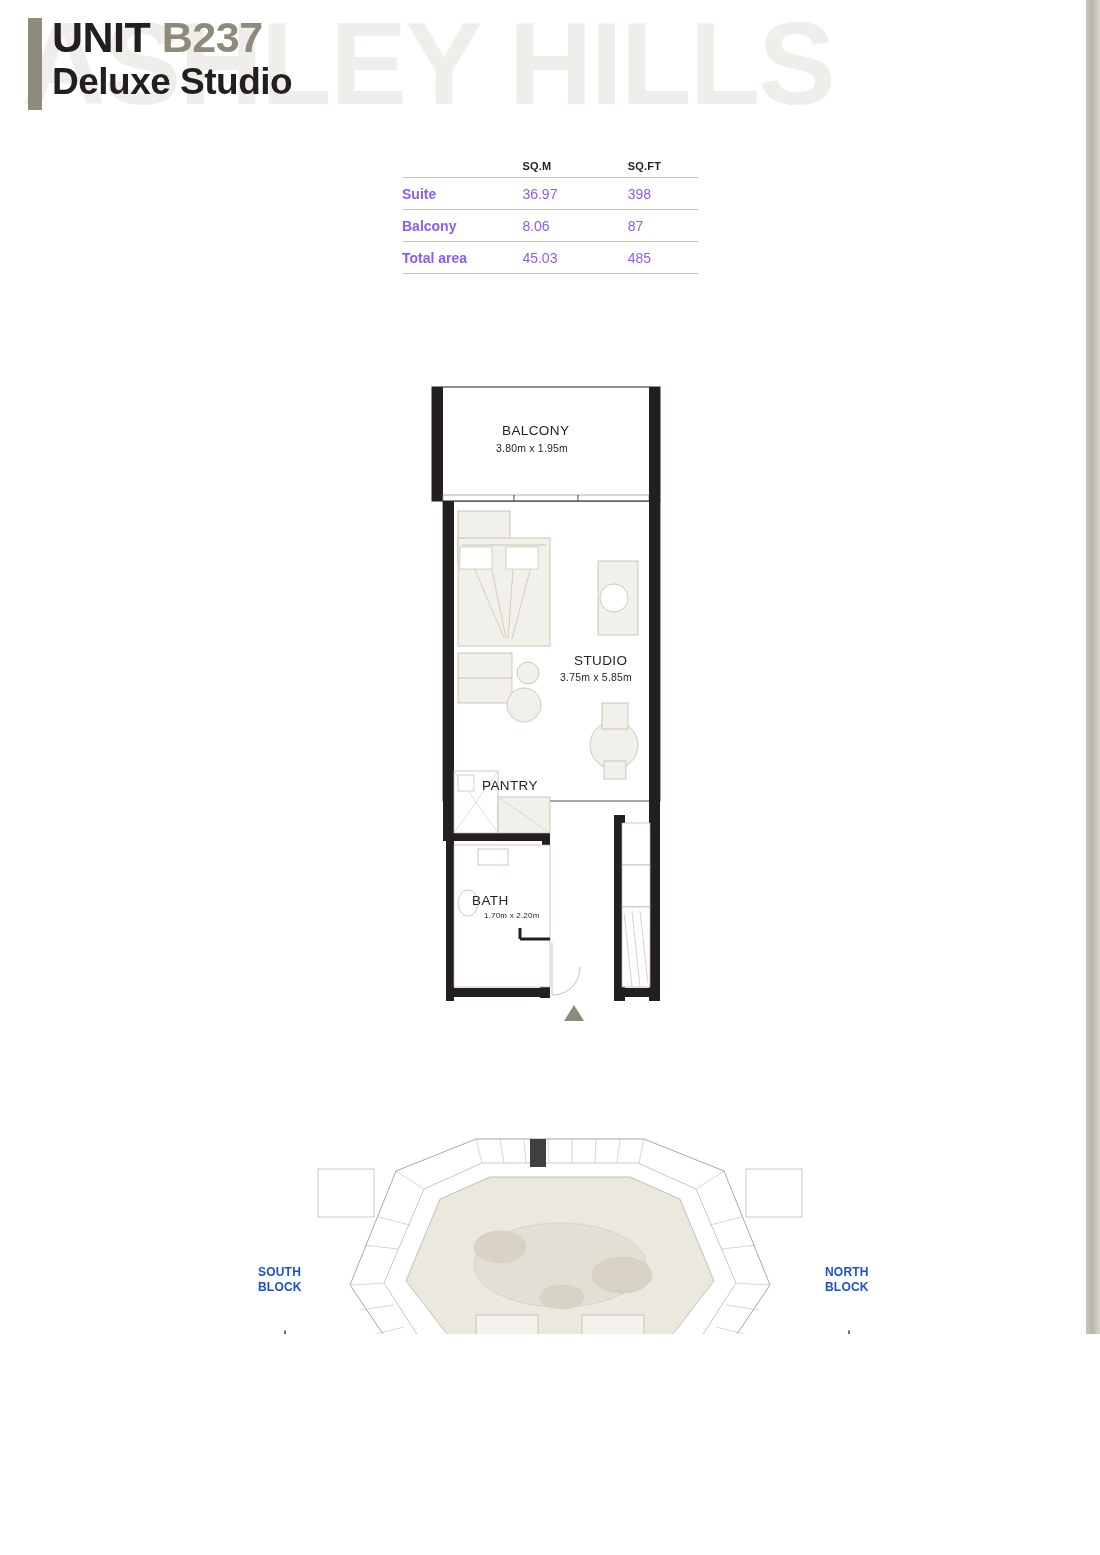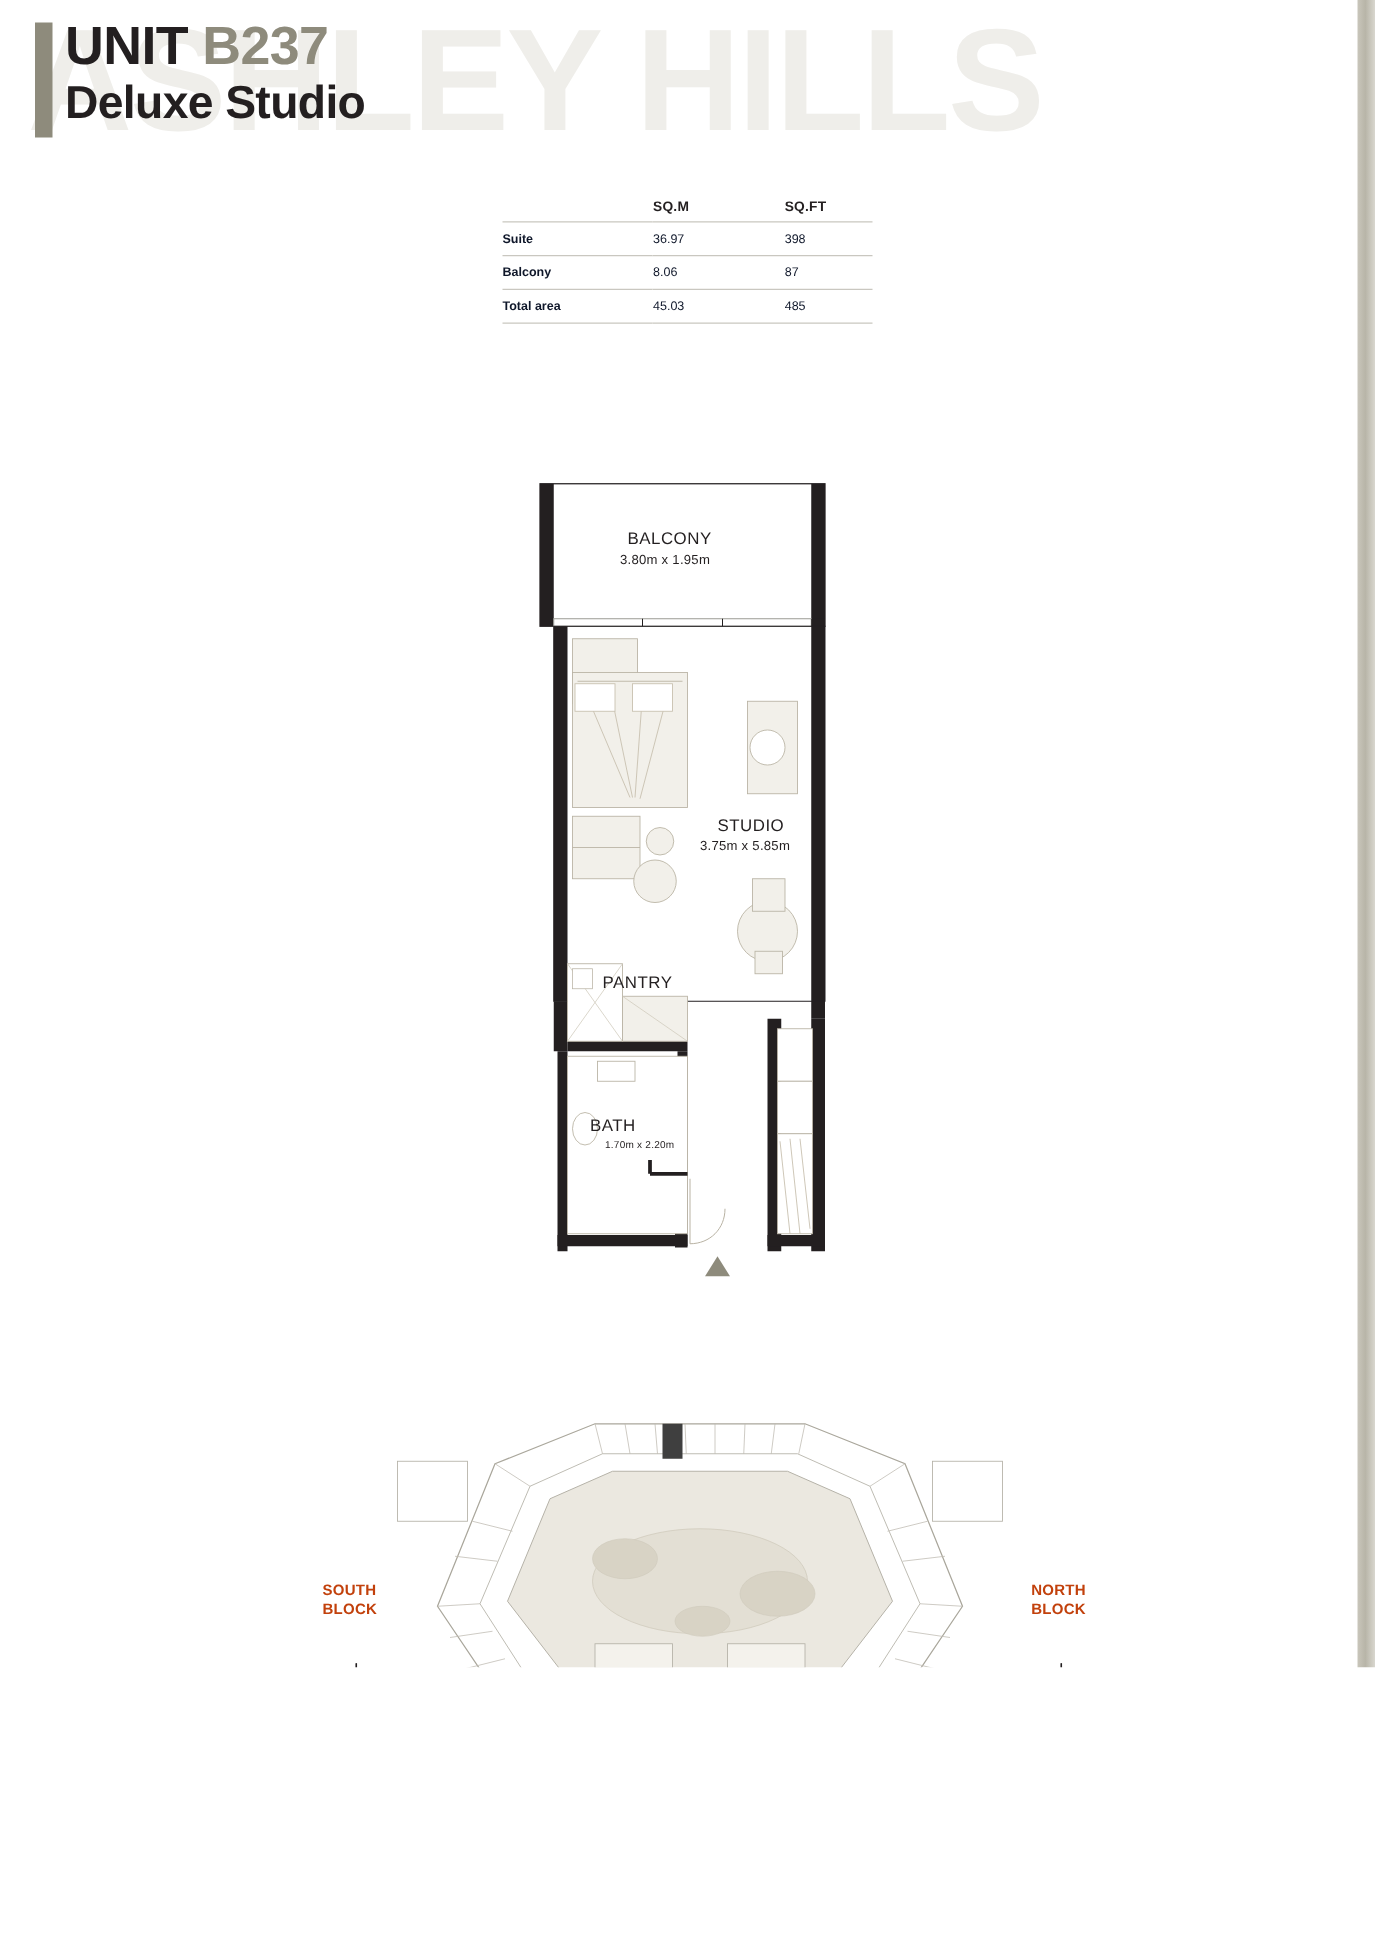--- a/index.html
+++ b/index.html
@@ -99,22 +99,22 @@
     font-size: 11px;
     font-weight: 700;
     letter-spacing: 0.2px;
     padding: 0 0 5px 0;
     color: #231f20;
     margin-top: 20px;
   }
   .area-table td {
     padding: 8px 0 7px 0;
     border-top: 1px solid #c9c7c0;
-    font-size: 10px;
-    color: #0f172a;
+    font-size: 14px;
+    color: #8b5cf6;
   }
   .area-table tr.last td { border-bottom: 1px solid #c9c7c0; }
   .area-table td.lbl { font-weight: 700; width: 120px; }
   .area-table td.v1, .area-table th.v1 { width: 105px; }
   .area-table td.v2, .area-table th.v2 { width: 70px; }
 
   
   .plan {
     position: absolute;
     left: 428px;
@@ -143,21 +143,21 @@
     top: 1125px;
     width: 520px;
     height: 270px;
   }
   .block-label {
     position: absolute;
     font-size: 12px;
     font-weight: 700;
     line-height: 1.22;
     letter-spacing: 0.2px;
-    color: #c2410c;
+    color: #1d4ed8;
   }
   .lbl-south { left: 258px; top: 1265px; }
   .lbl-north { left: 825px; top: 1265px; }
 
   .sun-icon { position: absolute; }
   .sun-south { left: 262px; top: 1328px; }
   .sun-north { left: 826px; top: 1328px; }
 
   .floorplan-caption {
     position: absolute;

